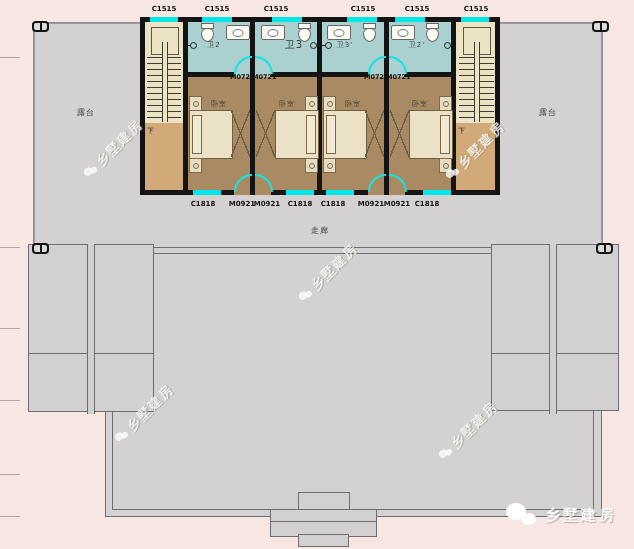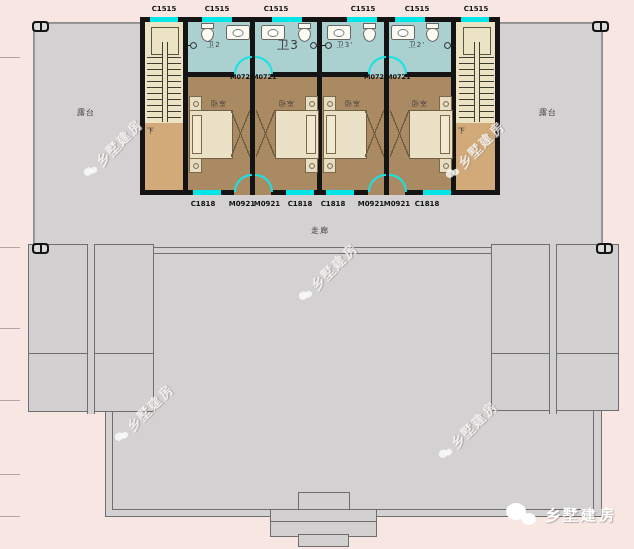--- a/index.html
+++ b/index.html
@@ -201,21 +201,21 @@
   <div class="xbox" style="left:365px;top:110px;width:19px;height:47px"></div>
 
   <div class="bed" style="left:409px;top:110px;width:42px;height:47px">
       <div class="pillow" style="right:2px"></div>
     </div>
   <div class="stand" style="left:439px;top:96px"></div>
   <div class="stand" style="left:439px;top:158px"></div>
   <div class="xbox" style="left:390px;top:110px;width:19px;height:47px"></div>
 
   <div class="room-lbl" style="left:200px;top:40px;width:28px;font-size:7px">卫2</div>
-  <div class="room-lbl" style="left:274px;top:40px;width:28px;font-size:12px">卫3</div>
+  <div class="room-lbl" style="left:280px;top:40px;width:28px;font-size:10px">卫3</div>
   <div class="room-lbl" style="left:331px;top:40px;width:28px;font-size:7px">卫3'</div>
   <div class="room-lbl" style="left:403px;top:40px;width:28px;font-size:7px">卫2'</div>
   <div class="room-lbl" style="left:206px;top:99px;width:26px;font-size:7px">卧室</div>
   <div class="room-lbl" style="left:274px;top:99px;width:26px;font-size:7px">卧室</div>
   <div class="room-lbl" style="left:340px;top:99px;width:26px;font-size:7px">卧室</div>
   <div class="room-lbl" style="left:407px;top:99px;width:26px;font-size:7px">卧室</div>
 
   <div class="lbl" style="left:149px;top:5px;width:30px">C1515</div>
   <div class="lbl" style="left:202px;top:5px;width:30px">C1515</div>
   <div class="lbl" style="left:261px;top:5px;width:30px">C1515</div>

